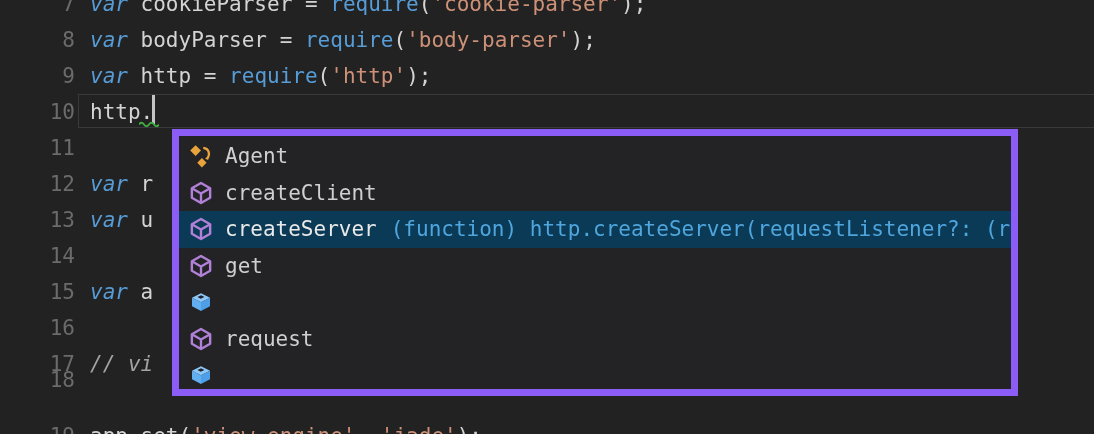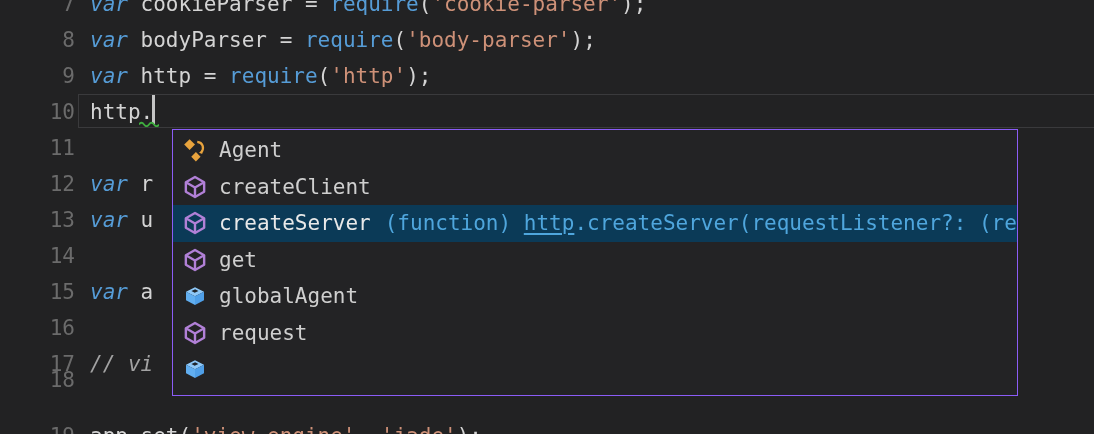--- a/index.html
+++ b/index.html
@@ -42,21 +42,21 @@
     background:#c5c5c5;
   }
   .squiggle{
     position:absolute; left:139px; top:120px; width:20px; height:7px;
   }
 
   
   .suggest{
     position:absolute; left:172px; top:129px; width:846px; height:267px;
     background:#232325;
-    border:1px solid #8b5cf6;
+    border:7px solid #8b5cf6;
     z-index:10;
     overflow:hidden;
   }
   .suggest-list{ padding-top:2px; }
   .suggest-row{
     height:36.5px;
     display:flex; align-items:center;
     padding-left:10px;
     white-space:pre;
     overflow:hidden;
@@ -64,21 +64,21 @@
     cursor:default;
   }
   .suggest-row.selected{
     background:#0b3a57;
     color:#e9e9e9;
   }
   .s-icon{ width:24px; height:24px; flex-shrink:0; margin-right:12px; display:flex; align-items:center; justify-content:center; }
   .s-icon svg{ width:24px; height:24px; display:block; }
   .s-label{ flex-shrink:0; }
   .s-detail{ margin-left:14px; color:#4fa6dd; white-space:pre; }
-  .s-detail .u{ text-decoration:underline; text-underline-offset:3px; }
+  .s-detail .u{ text-underline-offset:3px; }
 </style>
 </head>
 <body>
 
 <div class="screen">
 
   <div class="current-line-box"></div>
 
   <div>
       <div class="code-line" style="top: -14px;"><span class="gutter">7</span><span class="code-text"><span class="tok-kw">var</span><span class="tok-tx"> cookieParser = </span><span class="tok-fn">require</span><span class="tok-tx">(</span><span class="tok-str">'cookie-parser'</span><span class="tok-tx">);</span></span></div>
@@ -120,21 +120,21 @@
             </svg></span><span class="s-label">createServer</span><span class="s-detail"><span>(function) </span><span class="u">http</span><span>.createServer(requestListener?: (reques</span></span></div>
         <div class="suggest-row"><span class="s-icon"><svg viewBox="0 0 16 16">
               <path d="M8 1.3 L14.1 4.8 V11.2 L8 14.7 L1.9 11.2 V4.8 Z" fill="none" stroke="#b180d7" stroke-width="1.6" stroke-linejoin="round"></path>
               <path d="M1.9 4.8 L8 8.3 L14.1 4.8 M8 8.3 V14.7" fill="none" stroke="#b180d7" stroke-width="1.6" stroke-linejoin="round"></path>
             </svg></span><span class="s-label">get</span></div>
         <div class="suggest-row"><span class="s-icon"><svg viewBox="0 0 16 16">
               <path d="M2 5.2 L8 2.2 L14 5.2 L8 8.2 Z" fill="#8ec8f8"></path>
               <path d="M2 5.2 L8 8.2 L8 14 L2 10.9 Z" fill="#61aef0"></path>
               <path d="M14 5.2 L8 8.2 L8 14 L14 10.9 Z" fill="#4f9fe8"></path>
               <path d="M5.6 4.7 L8.1 3.5 L10.3 4.6 L7.8 5.8 Z" fill="#20242a"></path>
-            </svg></span><span class="s-label">globalAgent</span></div>
+            </svg></span></div>
         <div class="suggest-row"><span class="s-icon"><svg viewBox="0 0 16 16">
               <path d="M8 1.3 L14.1 4.8 V11.2 L8 14.7 L1.9 11.2 V4.8 Z" fill="none" stroke="#b180d7" stroke-width="1.6" stroke-linejoin="round"></path>
               <path d="M1.9 4.8 L8 8.3 L14.1 4.8 M8 8.3 V14.7" fill="none" stroke="#b180d7" stroke-width="1.6" stroke-linejoin="round"></path>
             </svg></span><span class="s-label">request</span></div>
         <div class="suggest-row"><span class="s-icon"><svg viewBox="0 0 16 16">
               <path d="M2 5.2 L8 2.2 L14 5.2 L8 8.2 Z" fill="#8ec8f8"></path>
               <path d="M2 5.2 L8 8.2 L8 14 L2 10.9 Z" fill="#61aef0"></path>
               <path d="M14 5.2 L8 8.2 L8 14 L14 10.9 Z" fill="#4f9fe8"></path>
               <path d="M5.6 4.7 L8.1 3.5 L10.3 4.6 L7.8 5.8 Z" fill="#20242a"></path>
             </svg></span></div>

